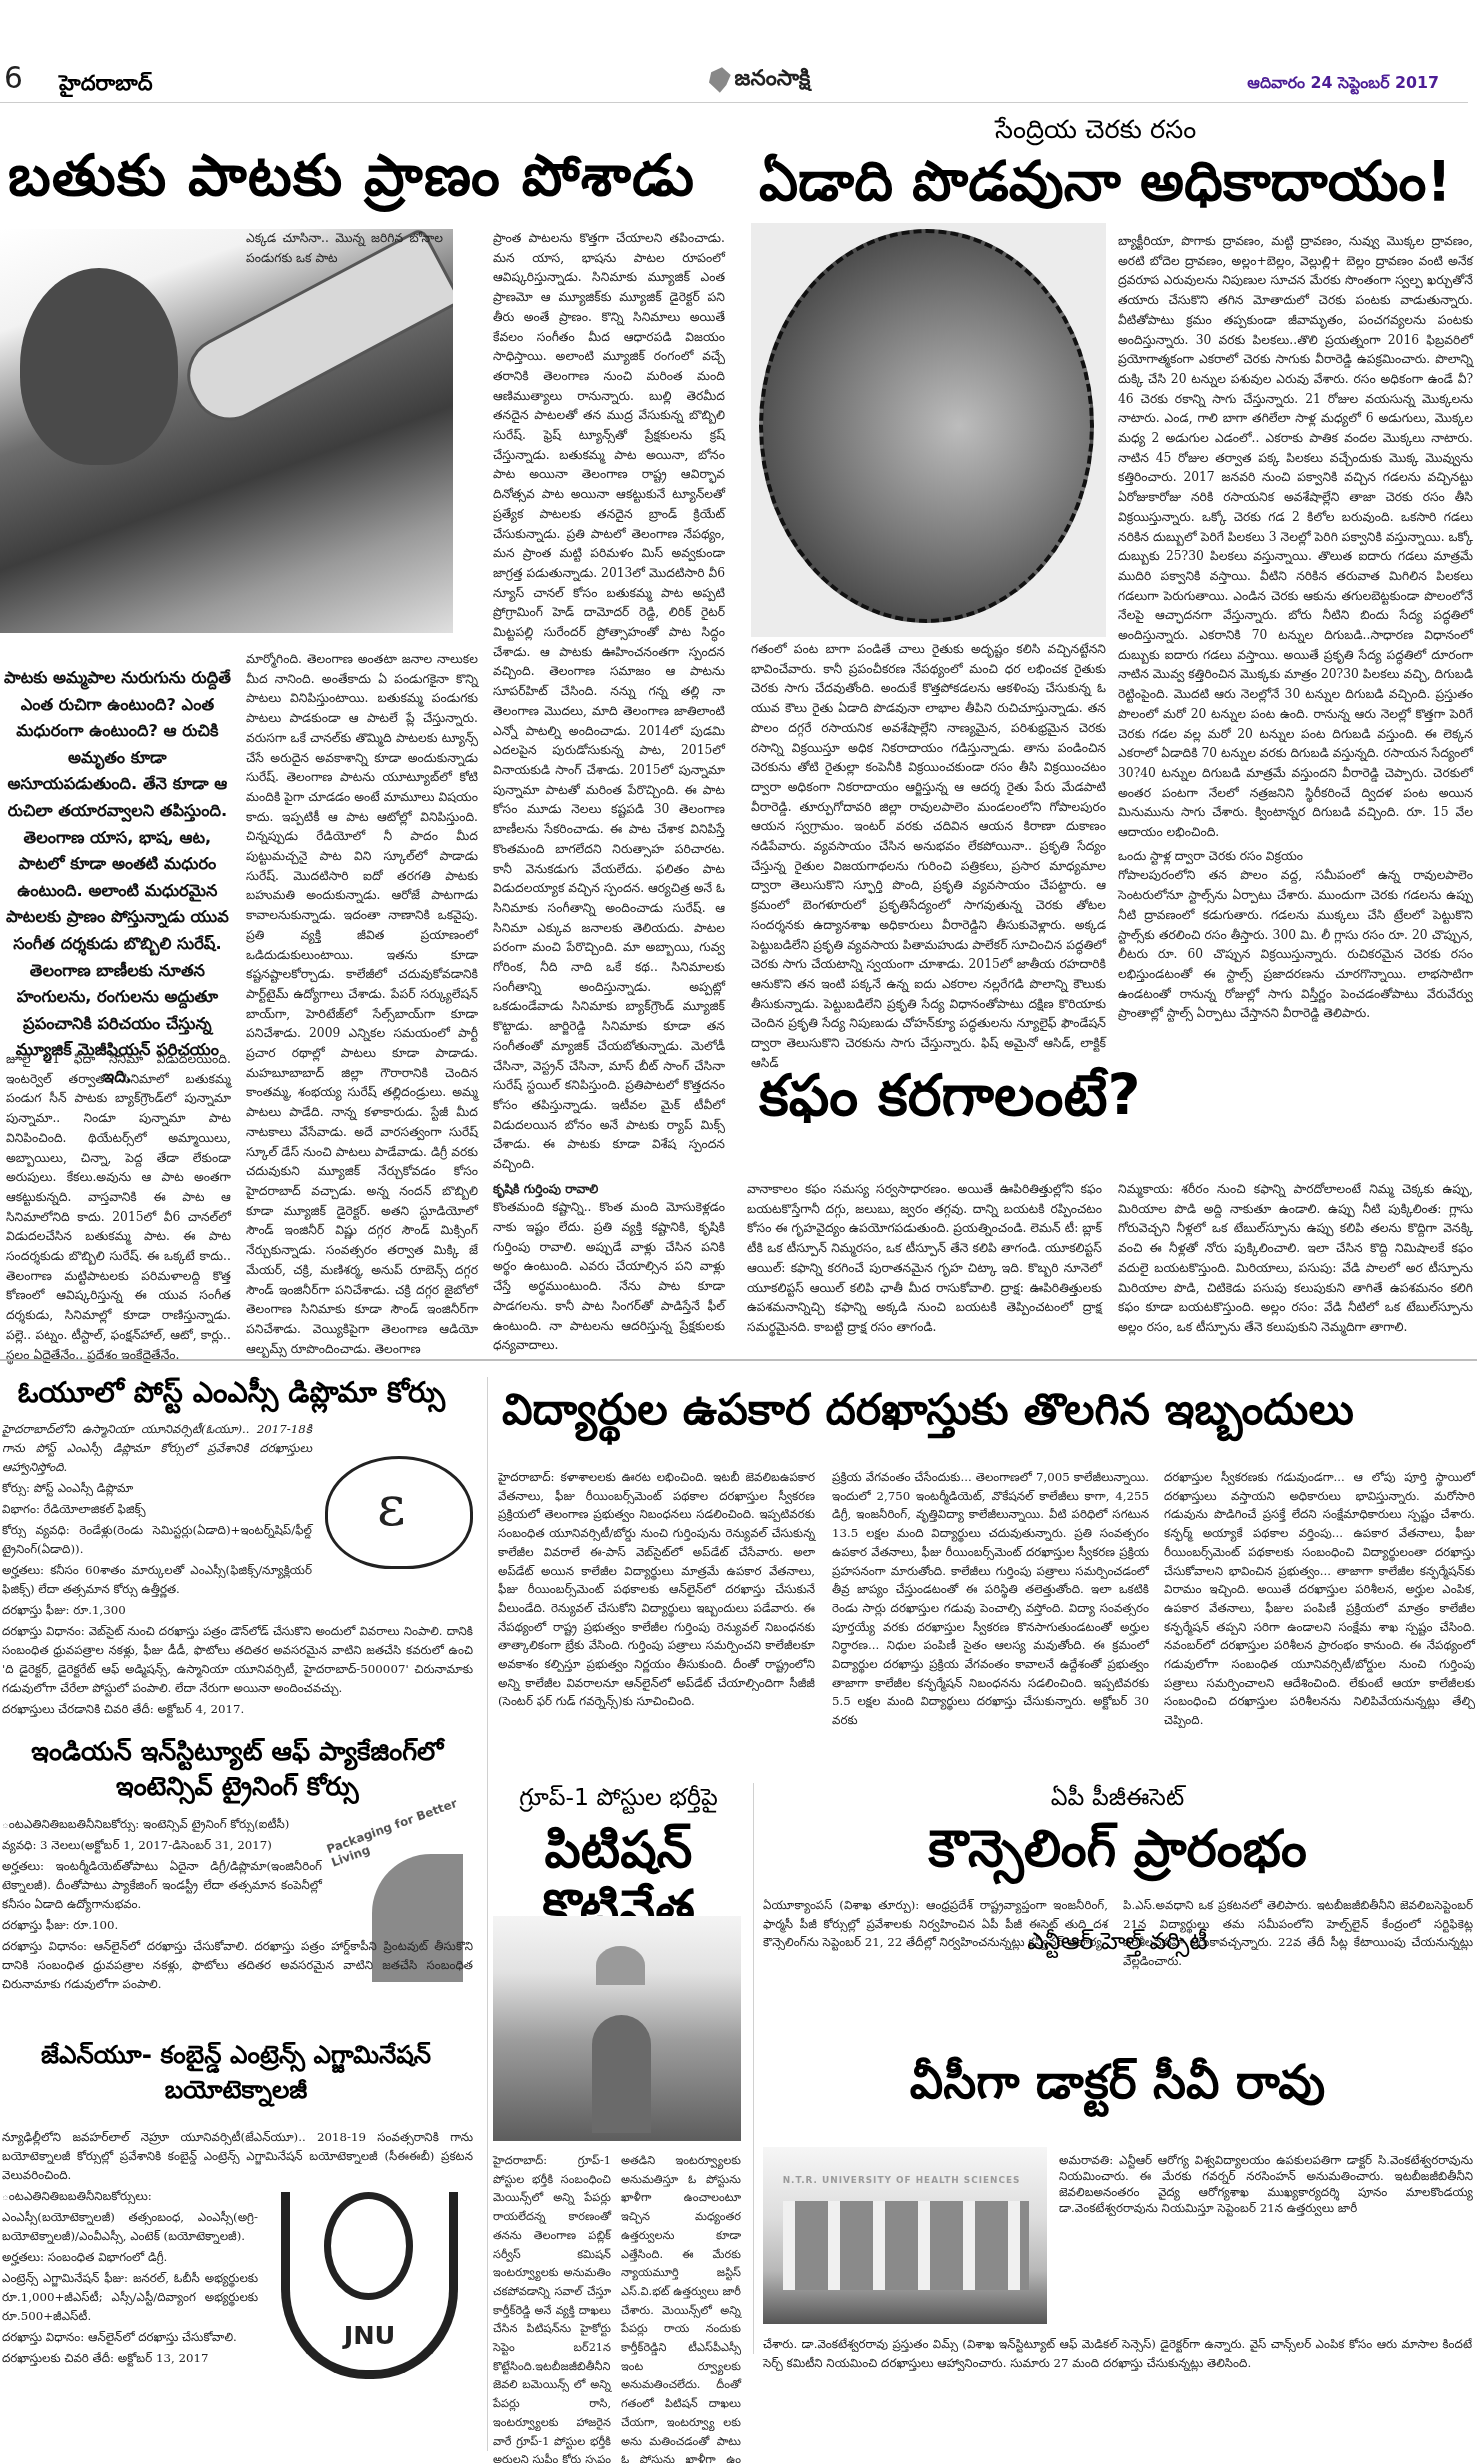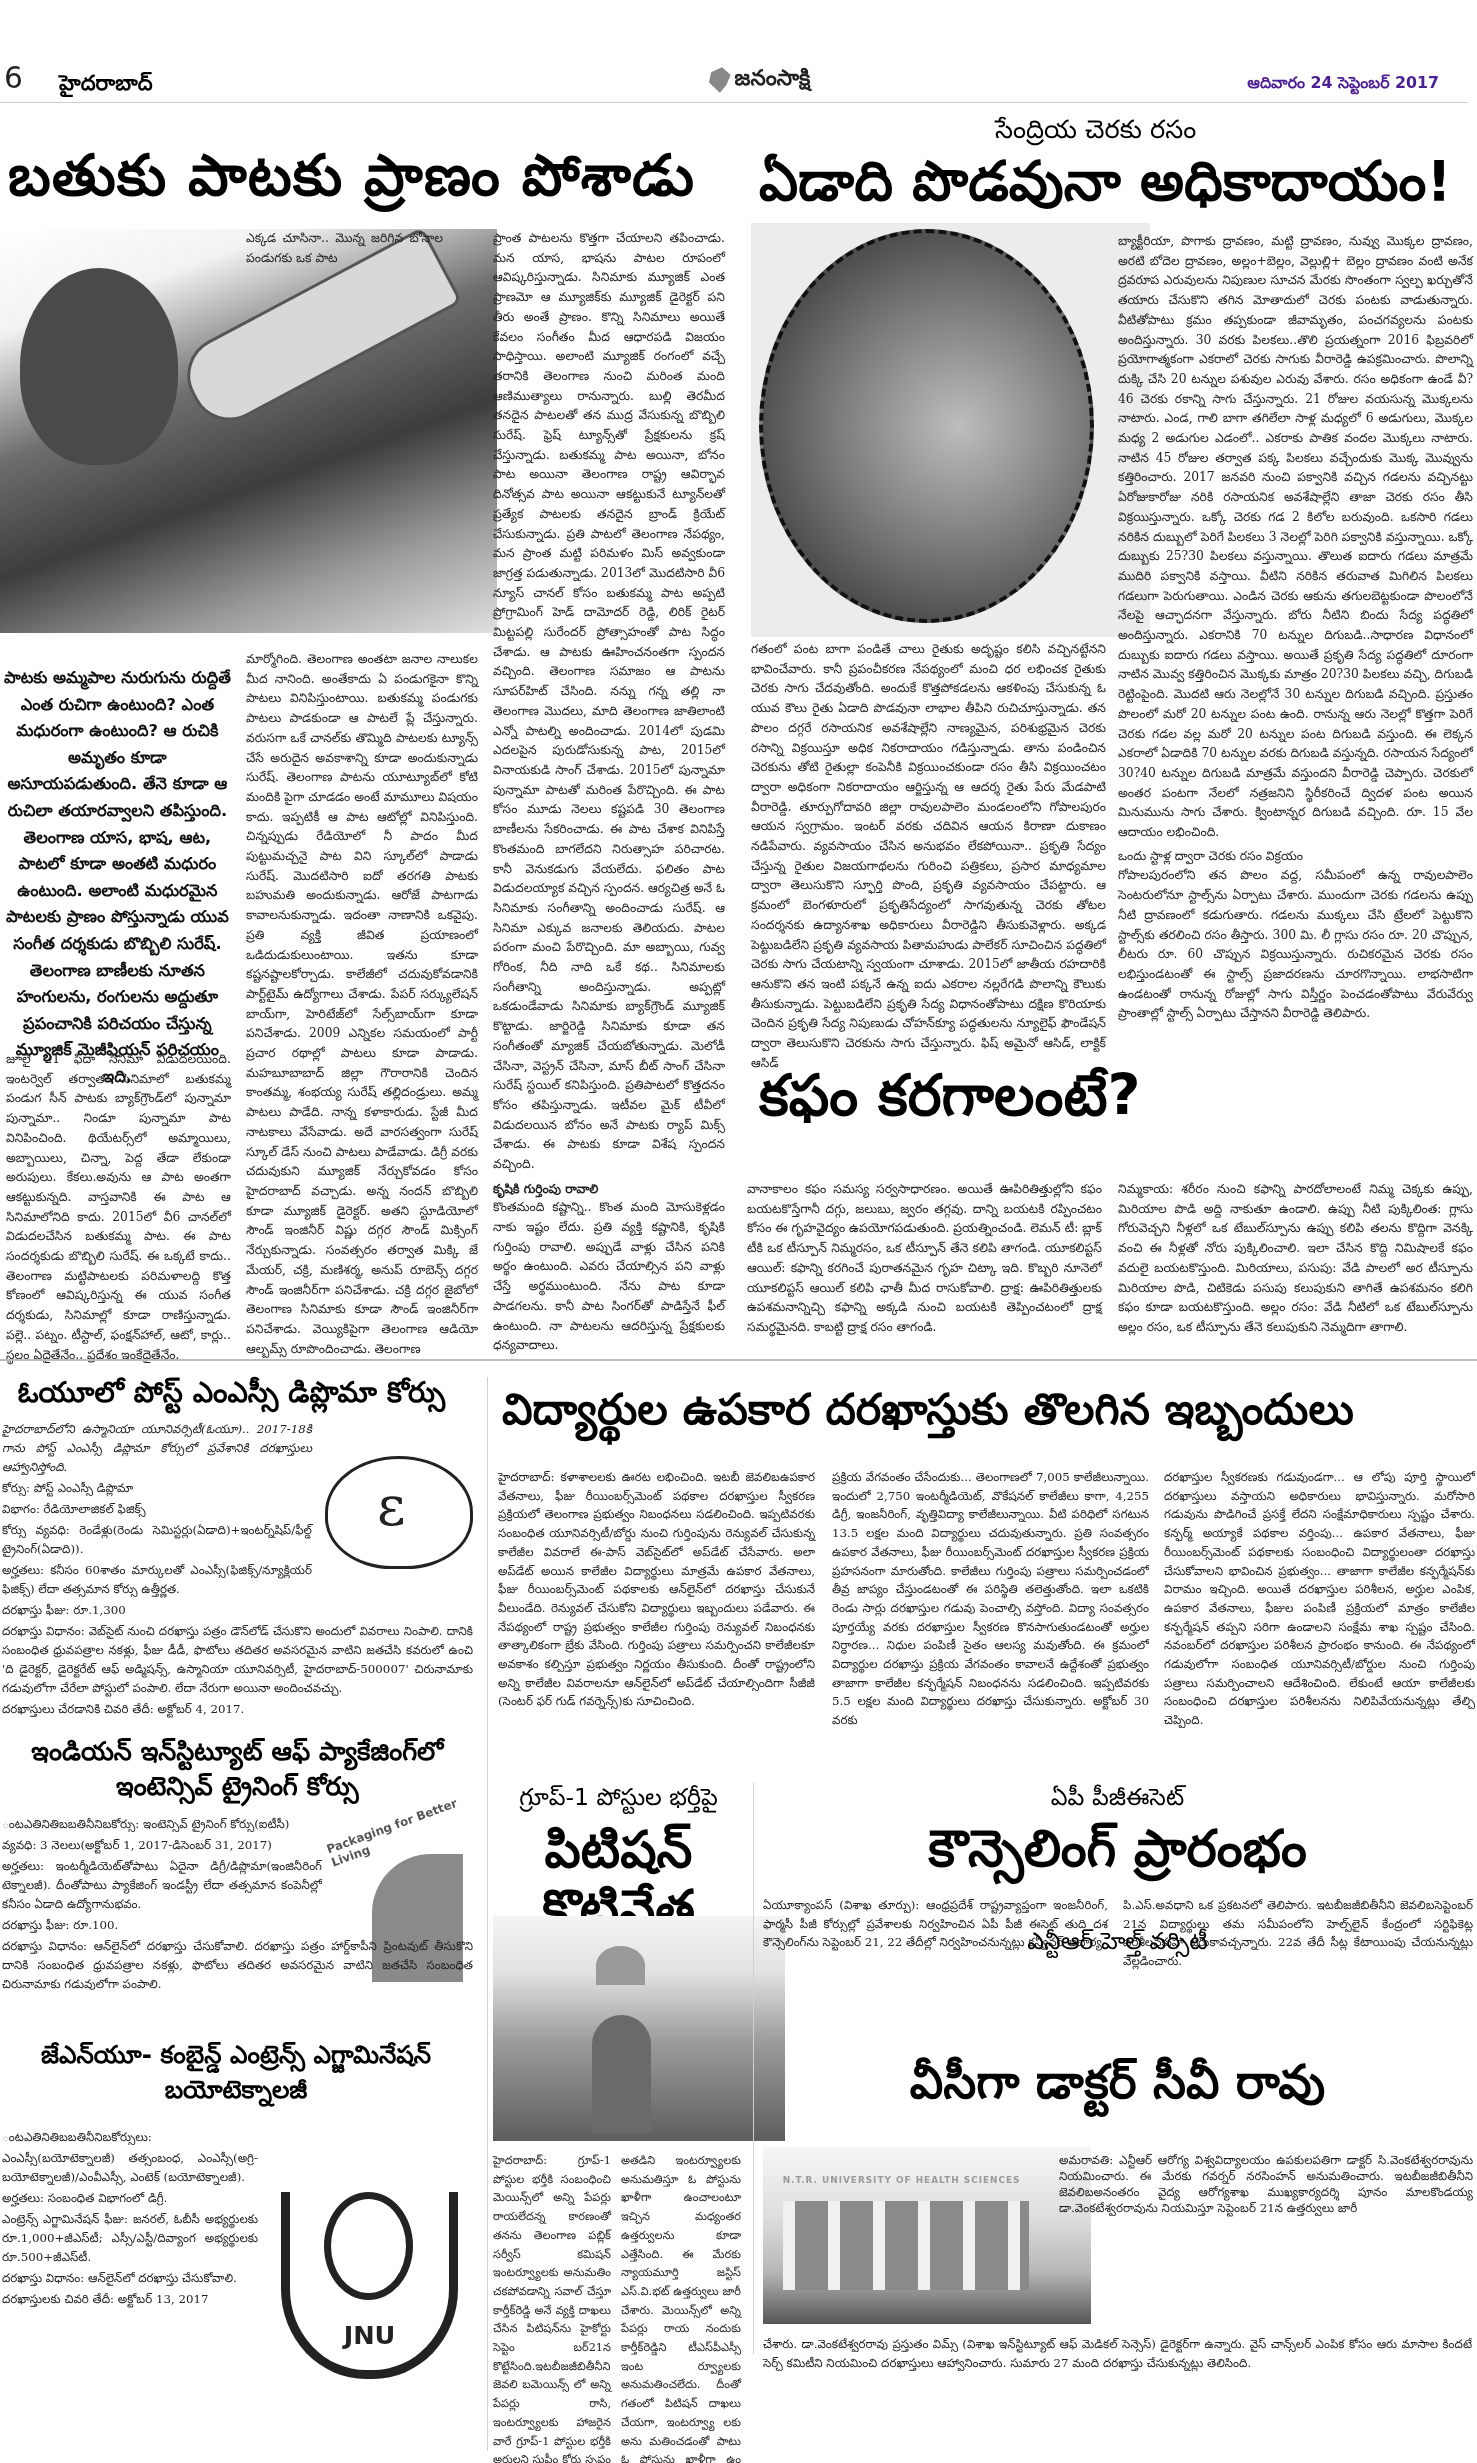--- a/index.html
+++ b/index.html
@@ -4,21 +4,21 @@
 <style>
   html,body{margin:0;padding:0;background:#fff;}
   body{width:1478px;height:2464px;position:relative;overflow:hidden;color:#111;font-family:"DejaVu Serif",serif;}
   .abs{position:absolute;}
   .hl{font-family:"DejaVu Sans",sans-serif;font-weight:bold;color:#000;line-height:1.05;}
   .body{font-family:"DejaVu Serif",serif;font-size:12.3px;line-height:19.7px;color:#222;text-align:justify;}
   .body p{margin:0 0 2px 0;}
   .col{position:absolute;}
   .rule-h{position:absolute;height:2px;background:#bdbdbd;}
   .rule-v{position:absolute;width:1px;background:#d0d0d0;}
-  .photo{position:absolute;background:linear-gradient(135deg,#e9e9e9,#8a8a8a 55%,#cfcfcf);overflow:hidden;padding-left:44px;}
+  .photo{position:absolute;background:linear-gradient(135deg,#e9e9e9,#8a8a8a 55%,#cfcfcf);overflow:hidden;}
   .center{text-align:center;}
   .sub{font-weight:bold;}
 </style>
 </head>
 <body>
 
 <div class="abs" style="left:3.9px;top:61px;font-family:'DejaVu Sans',sans-serif;font-size:29.6px;color:#222;">6</div>
 <div class="abs" style="left:59px;top:71px;font-family:'DejaVu Sans',sans-serif;font-size:21px;font-weight:bold;color:#000000;">హైదరాబాద్</div>
 <div class="abs" style="left:709px;top:65px;display:flex;align-items:center;">
   <span style="display:inline-block;width:21.7px;height:25.6px;background:#888;clip-path:polygon(10% 20%,60% 0,100% 30%,80% 70%,50% 100%,0 60%);margin-right:3.9px;"></span>
@@ -96,20 +96,21 @@
   <p>దరఖాస్తు ఫీజు: రూ.100.</p>
   <p>దరఖాస్తు విధానం: ఆన్‌లైన్‌లో దరఖాస్తు చేసుకోవాలి. దరఖాస్తు పత్రం హార్డ్‌కాపీని ప్రింటవుట్ తీసుకొని దానికి సంబంధిత ధ్రువపత్రాల నకళ్లు, ఫొటోలు తదితర అవసరమైన వాటిని జతచేసి సంబంధిత చిరునామాకు గడువులోగా పంపాలి.</p>
 </div>
 
 <div class="abs hl center" style="left:39px;top:2037px;width:394px;font-size:24.6px;line-height:35px;">జేఎన్‌యూ- కంబైన్డ్ ఎంట్రెన్స్ ఎగ్జామినేషన్ బయోటెక్నాలజీ</div>
 <div class="abs" style="left:281px;top:2192px;width:177px;height:187px;border:9.9px solid #222;border-top:none;border-radius:0 0 48% 48%;box-sizing:border-box;">
   <div style="position:absolute;left:34px;top:0;width:89px;height:108px;border:7.9px solid #222;border-radius:50%;box-sizing:border-box;"></div>
   <div style="position:absolute;left:0;right:0;bottom:19.7px;text-align:center;font-family:'DejaVu Sans',sans-serif;font-weight:bold;font-size:25.6px;color:#222;">JNU</div>
 </div>
 <div class="col body" style="left:2px;top:2128px;width:471px;font-size:11.8px;line-height:19px;">
+  <p>న్యూఢిల్లీలోని జవహర్‌లాల్ నెహ్రూ యూనివర్సిటీ(జేఎన్‌యూ).. 2018-19 సంవత్సరానికి గాను బయోటెక్నాలజీ కోర్సుల్లో ప్రవేశానికి కంబైన్డ్ ఎంట్రెన్స్ ఎగ్జామినేషన్ బయోటెక్నాలజీ (సీఈఈబీ) ప్రకటన వెలువరించింది.</p>
   <p style="width:256px;">ంటఎతినితిబబతినీనిబకోర్సులు:</p>
   <p style="width:256px;">ఎంఎస్సీ(బయోటెక్నాలజీ) తత్సంబంధ, ఎంఎస్సీ(అగ్రి-బయోటెక్నాలజీ)/ఎంవీఎస్సీ, ఎంటెక్ (బయోటెక్నాలజీ).</p>
   <p style="width:256px;">అర్హతలు: సంబంధిత విభాగంలో డిగ్రీ.</p>
   <p style="width:256px;">ఎంట్రెన్స్ ఎగ్జామినేషన్ ఫీజు: జనరల్, ఓబీసీ అభ్యర్థులకు రూ.1,000+జీఎస్‌టీ; ఎస్సీ/ఎస్టీ/దివ్యాంగ అభ్యర్థులకు రూ.500+జీఎస్‌టీ.</p>
   <p style="width:256px;">దరఖాస్తు విధానం: ఆన్‌లైన్‌లో దరఖాస్తు చేసుకోవాలి.</p>
   <p style="width:256px;">దరఖాస్తులకు చివరి తేదీ: అక్టోబర్ 13, 2017</p>
 </div>
 
 <div class="rule-v" style="left:487px;top:1377px;height:1074px;"></div>
 

